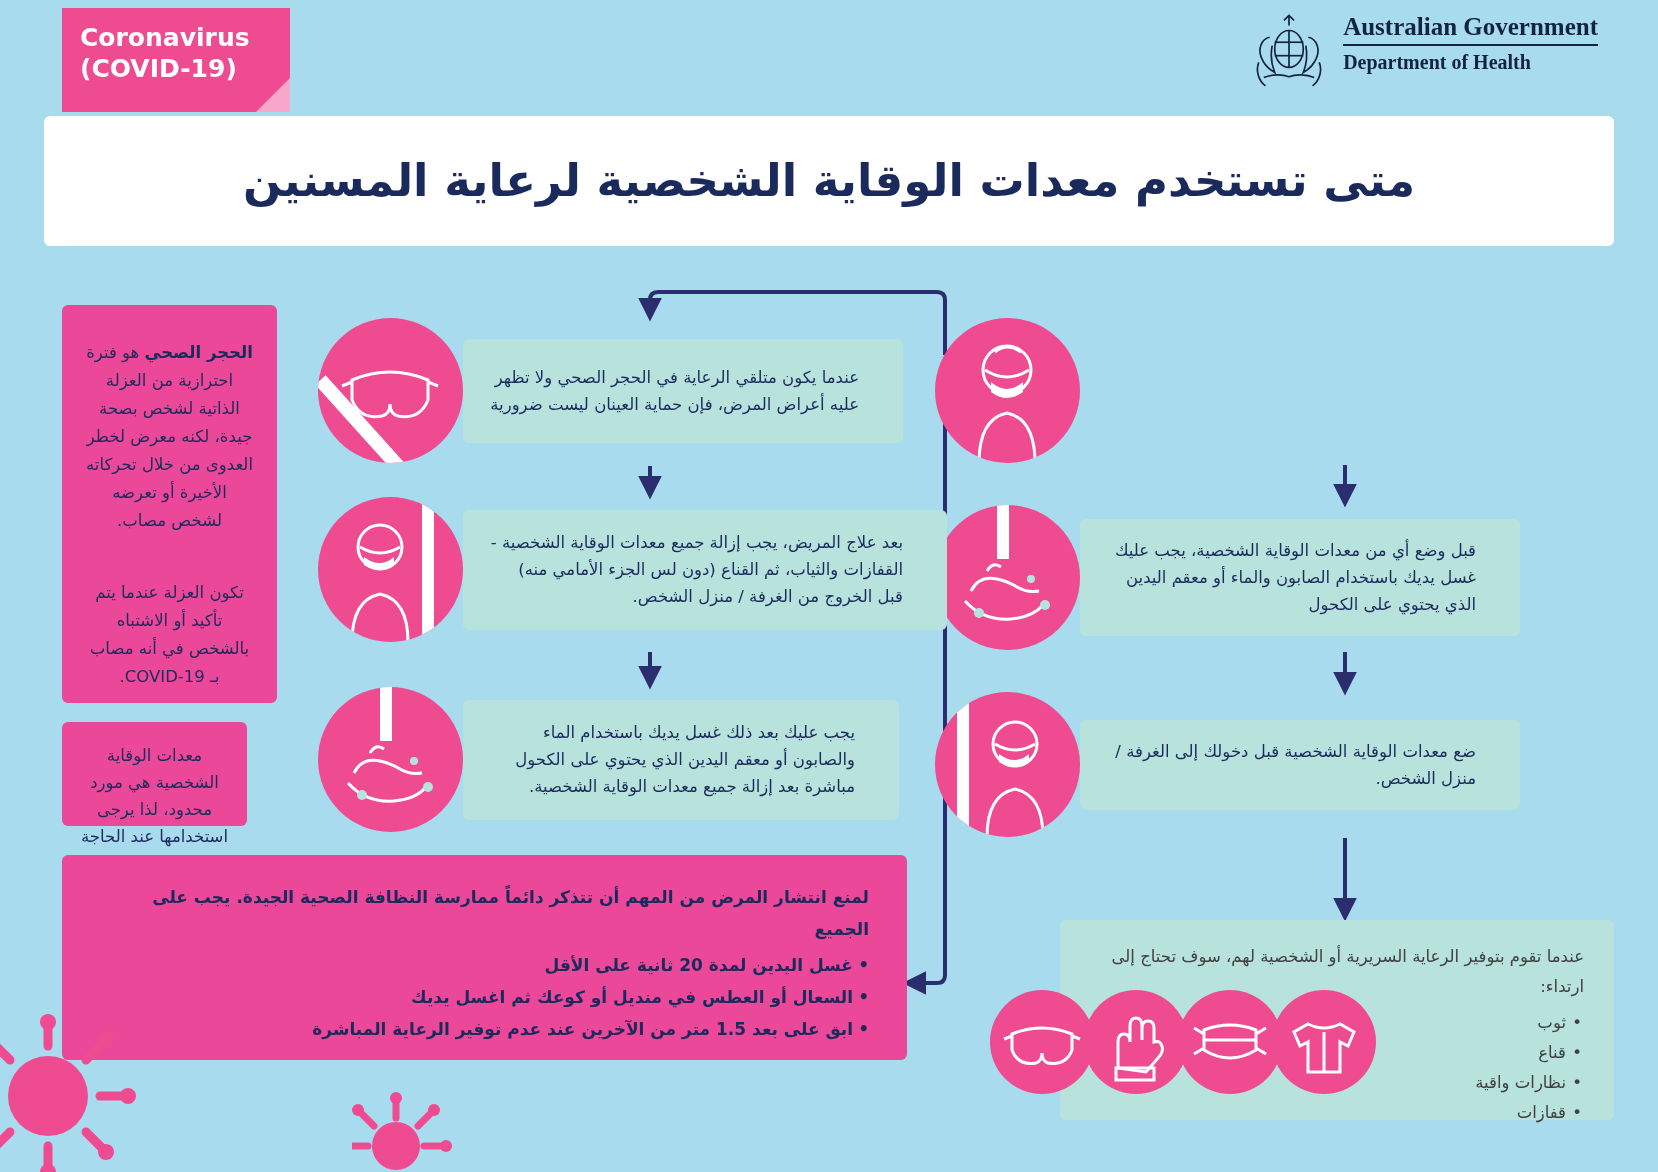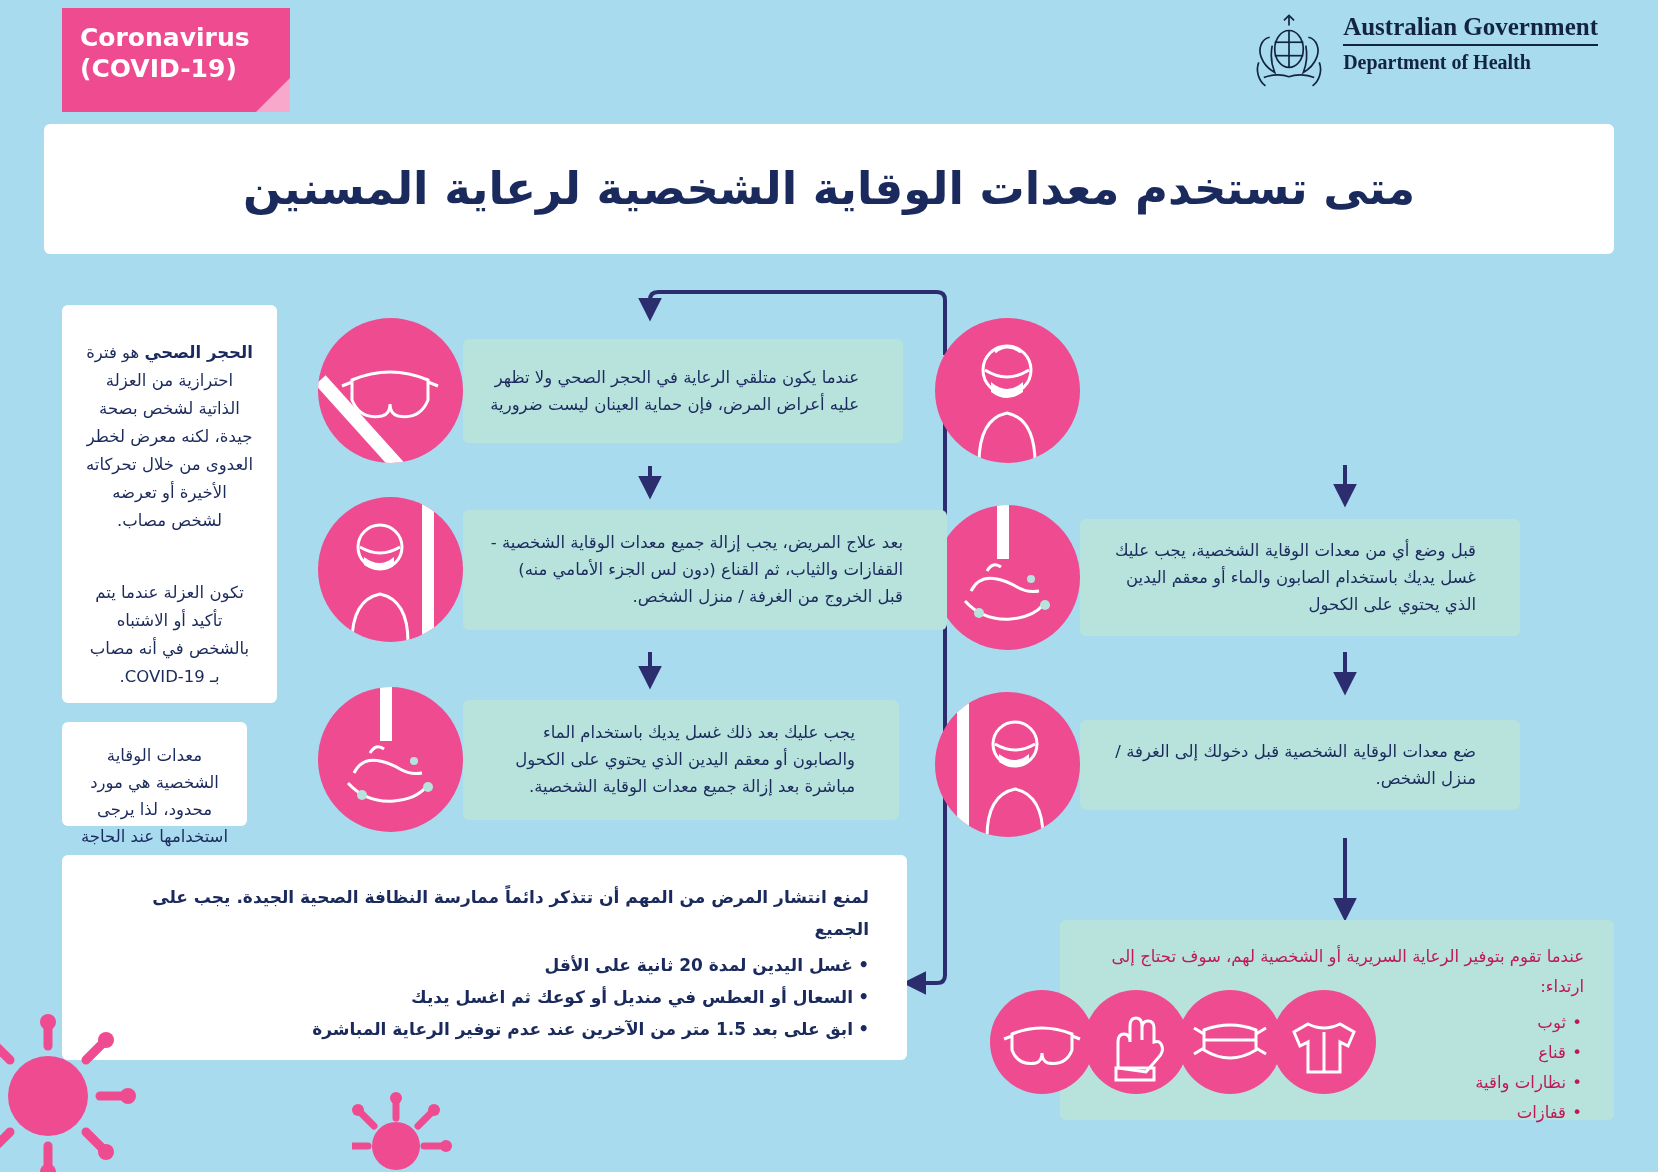--- a/index.html
+++ b/index.html
@@ -26,33 +26,33 @@
     position:absolute;right:60px;top:12px;display:flex;align-items:flex-start;gap:12px;direction:ltr;
   }
   .crest{width:84px;height:84px;}
   .gov-text{color:#12243f;font-family:"Liberation Serif", serif;}
   .gov-text .l1{font-size:25px;font-weight:bold;line-height:30px;}
   .gov-rule{border-top:2px solid #12243f;margin:2px 0 3px;}
   .gov-text .l2{font-size:20px;font-weight:bold;line-height:26px;}
 
   
   .title-card{
-    position:absolute;left:44px;top:124px;width:1570px;height:130px;
+    position:absolute;left:44px;top:116px;width:1570px;height:130px;
     background:#ffffff;border-radius:6px;
     display:flex;align-items:center;justify-content:center;
   }
   .title-card h1{
     margin:0;font-size:45px;font-weight:bold;color:#1b2a5c;
     text-align:center;line-height:56px;
   }
 
   
   .panel{position:absolute;box-sizing:border-box;}
-  .blue-box{background:#ffffff;border-radius:6px;color:#1b2a5c;}
-  .mint-box{background:#b7e3dc;border-radius:6px;color:#be185d;}
+  .blue-box{background:#ec4899;border-radius:6px;color:#1b2a5c;}
+  .mint-box{background:#b7e3dc;border-radius:6px;color:#404040;}
 
   .side-note{
     left:62px;top:305px;width:215px;height:398px;
     padding:34px 24px;font-size:16.5px;line-height:28px;text-align:center;
   }
   .side-note p{margin:0 0 22px;}
   .side-note p:last-child{margin-bottom:0;margin-top:44px;}
   .side-note b{font-weight:bold;}
 
   .ppe-note{

